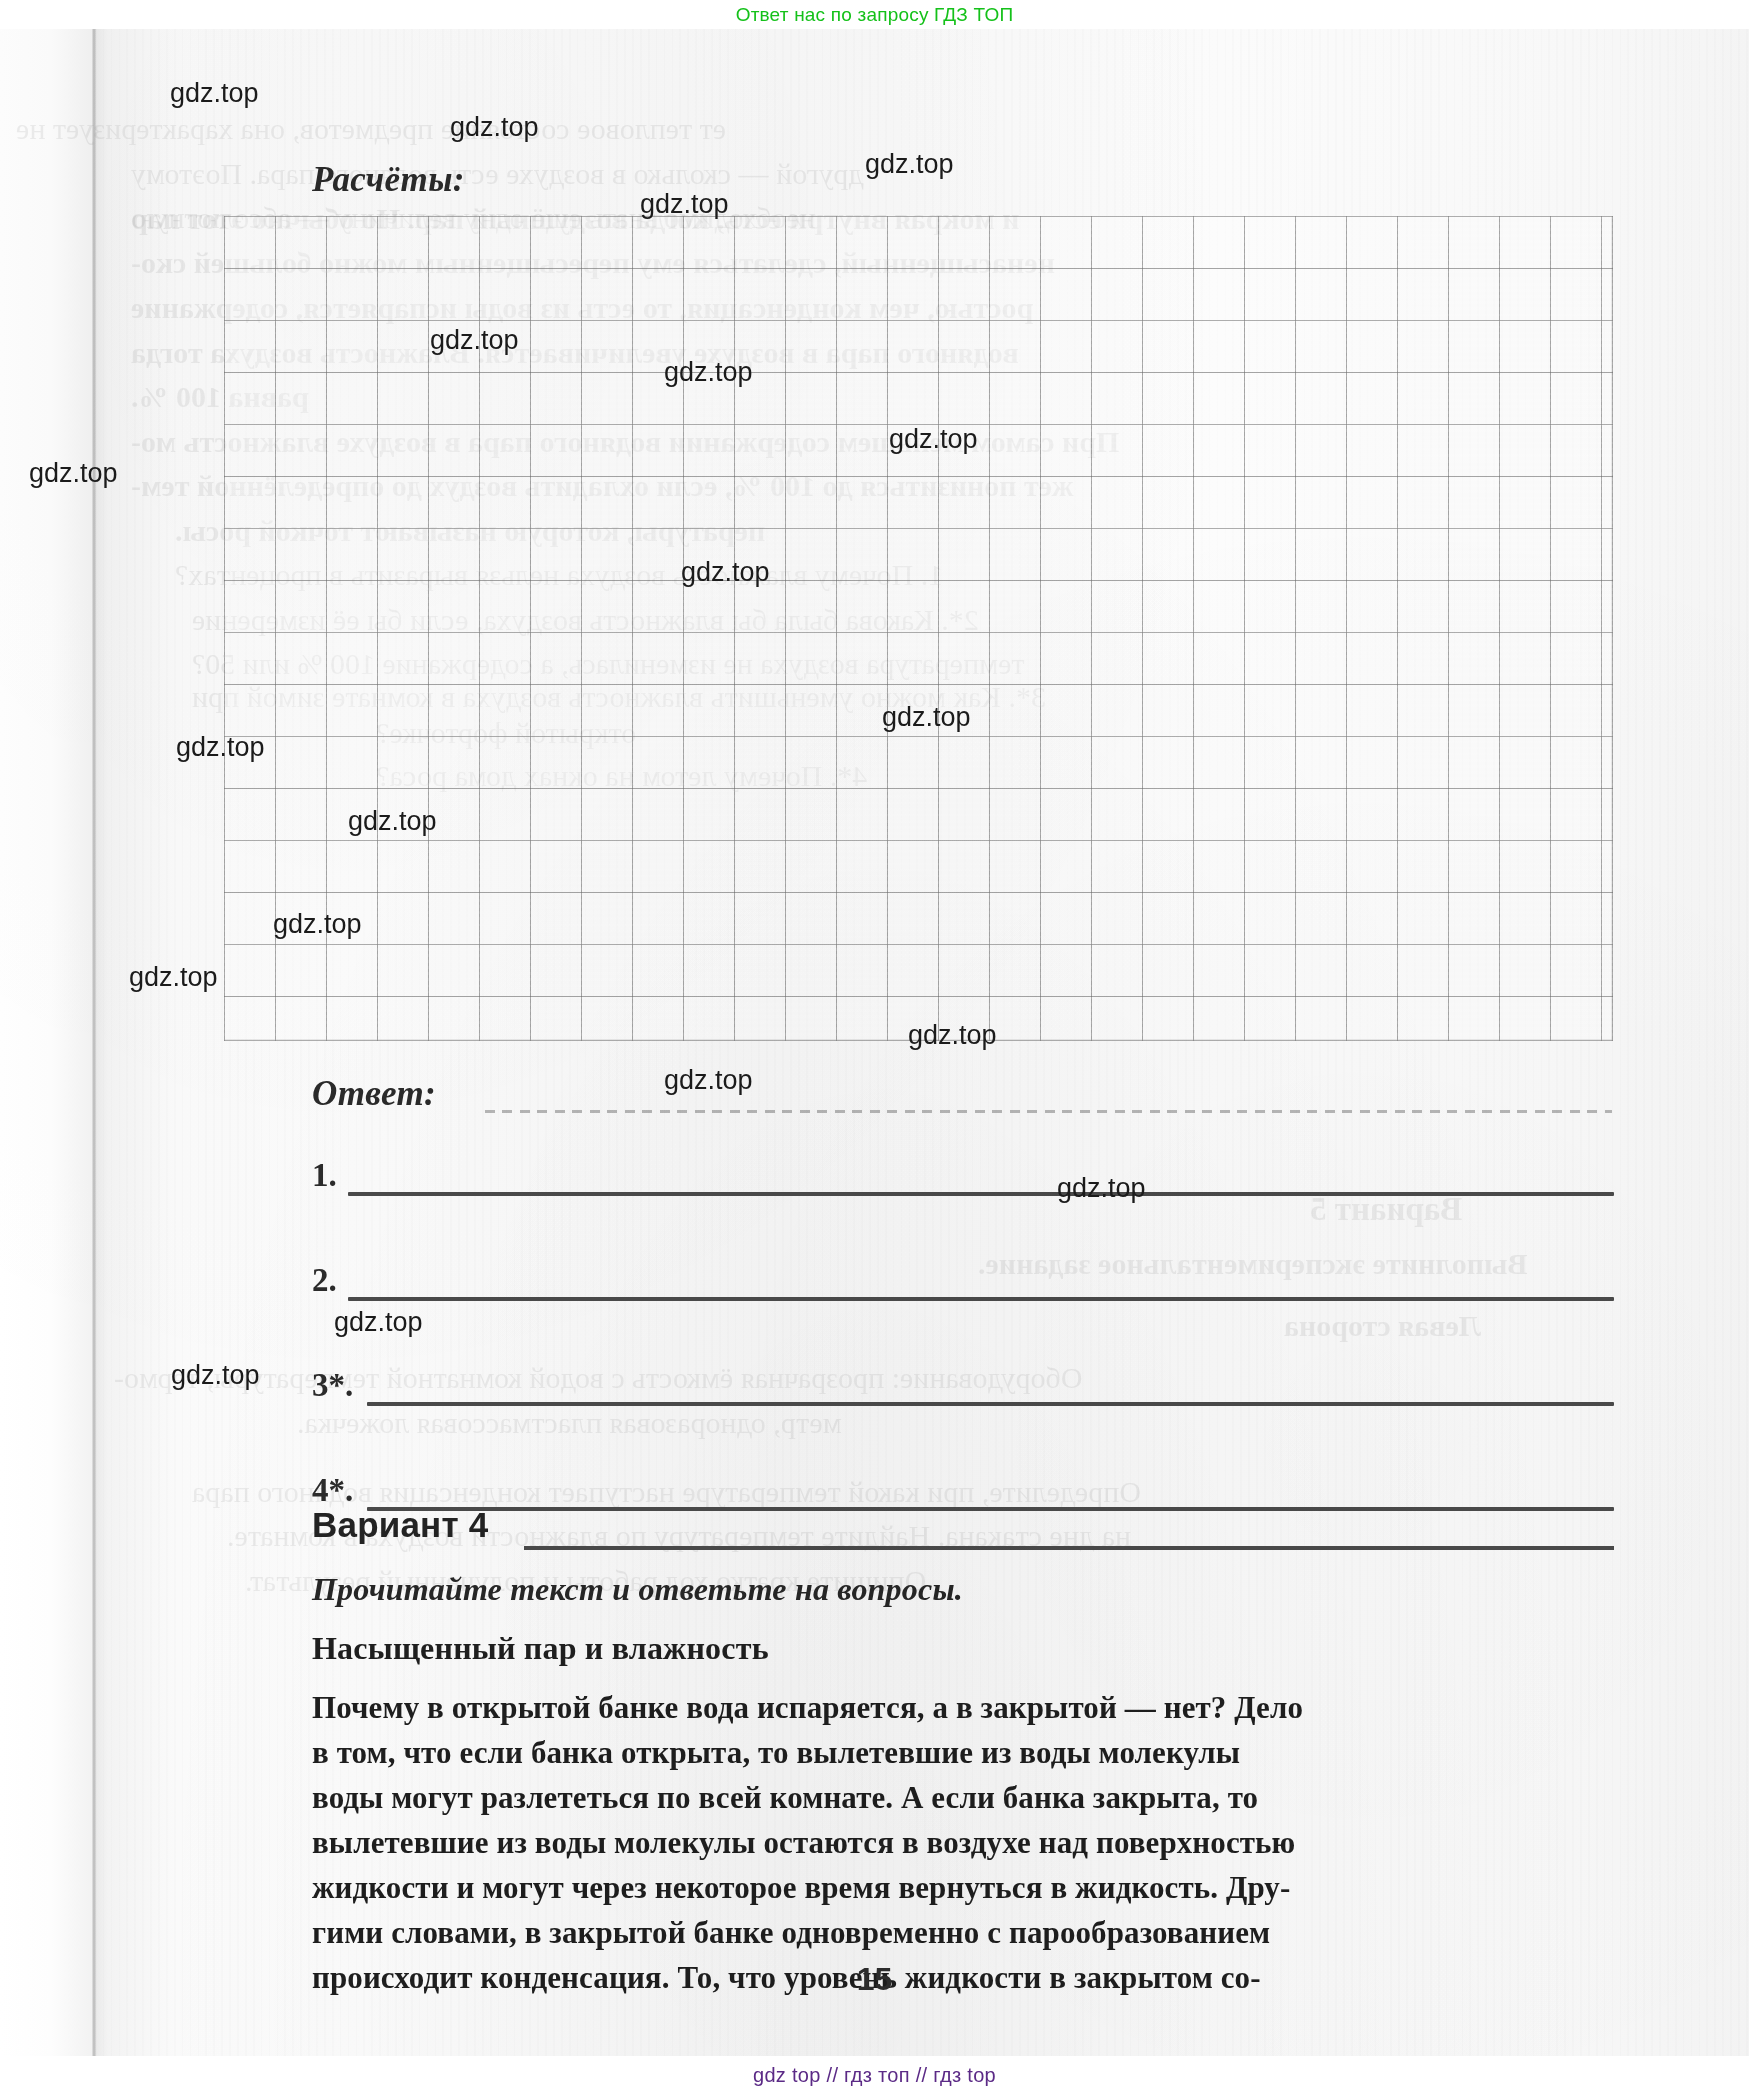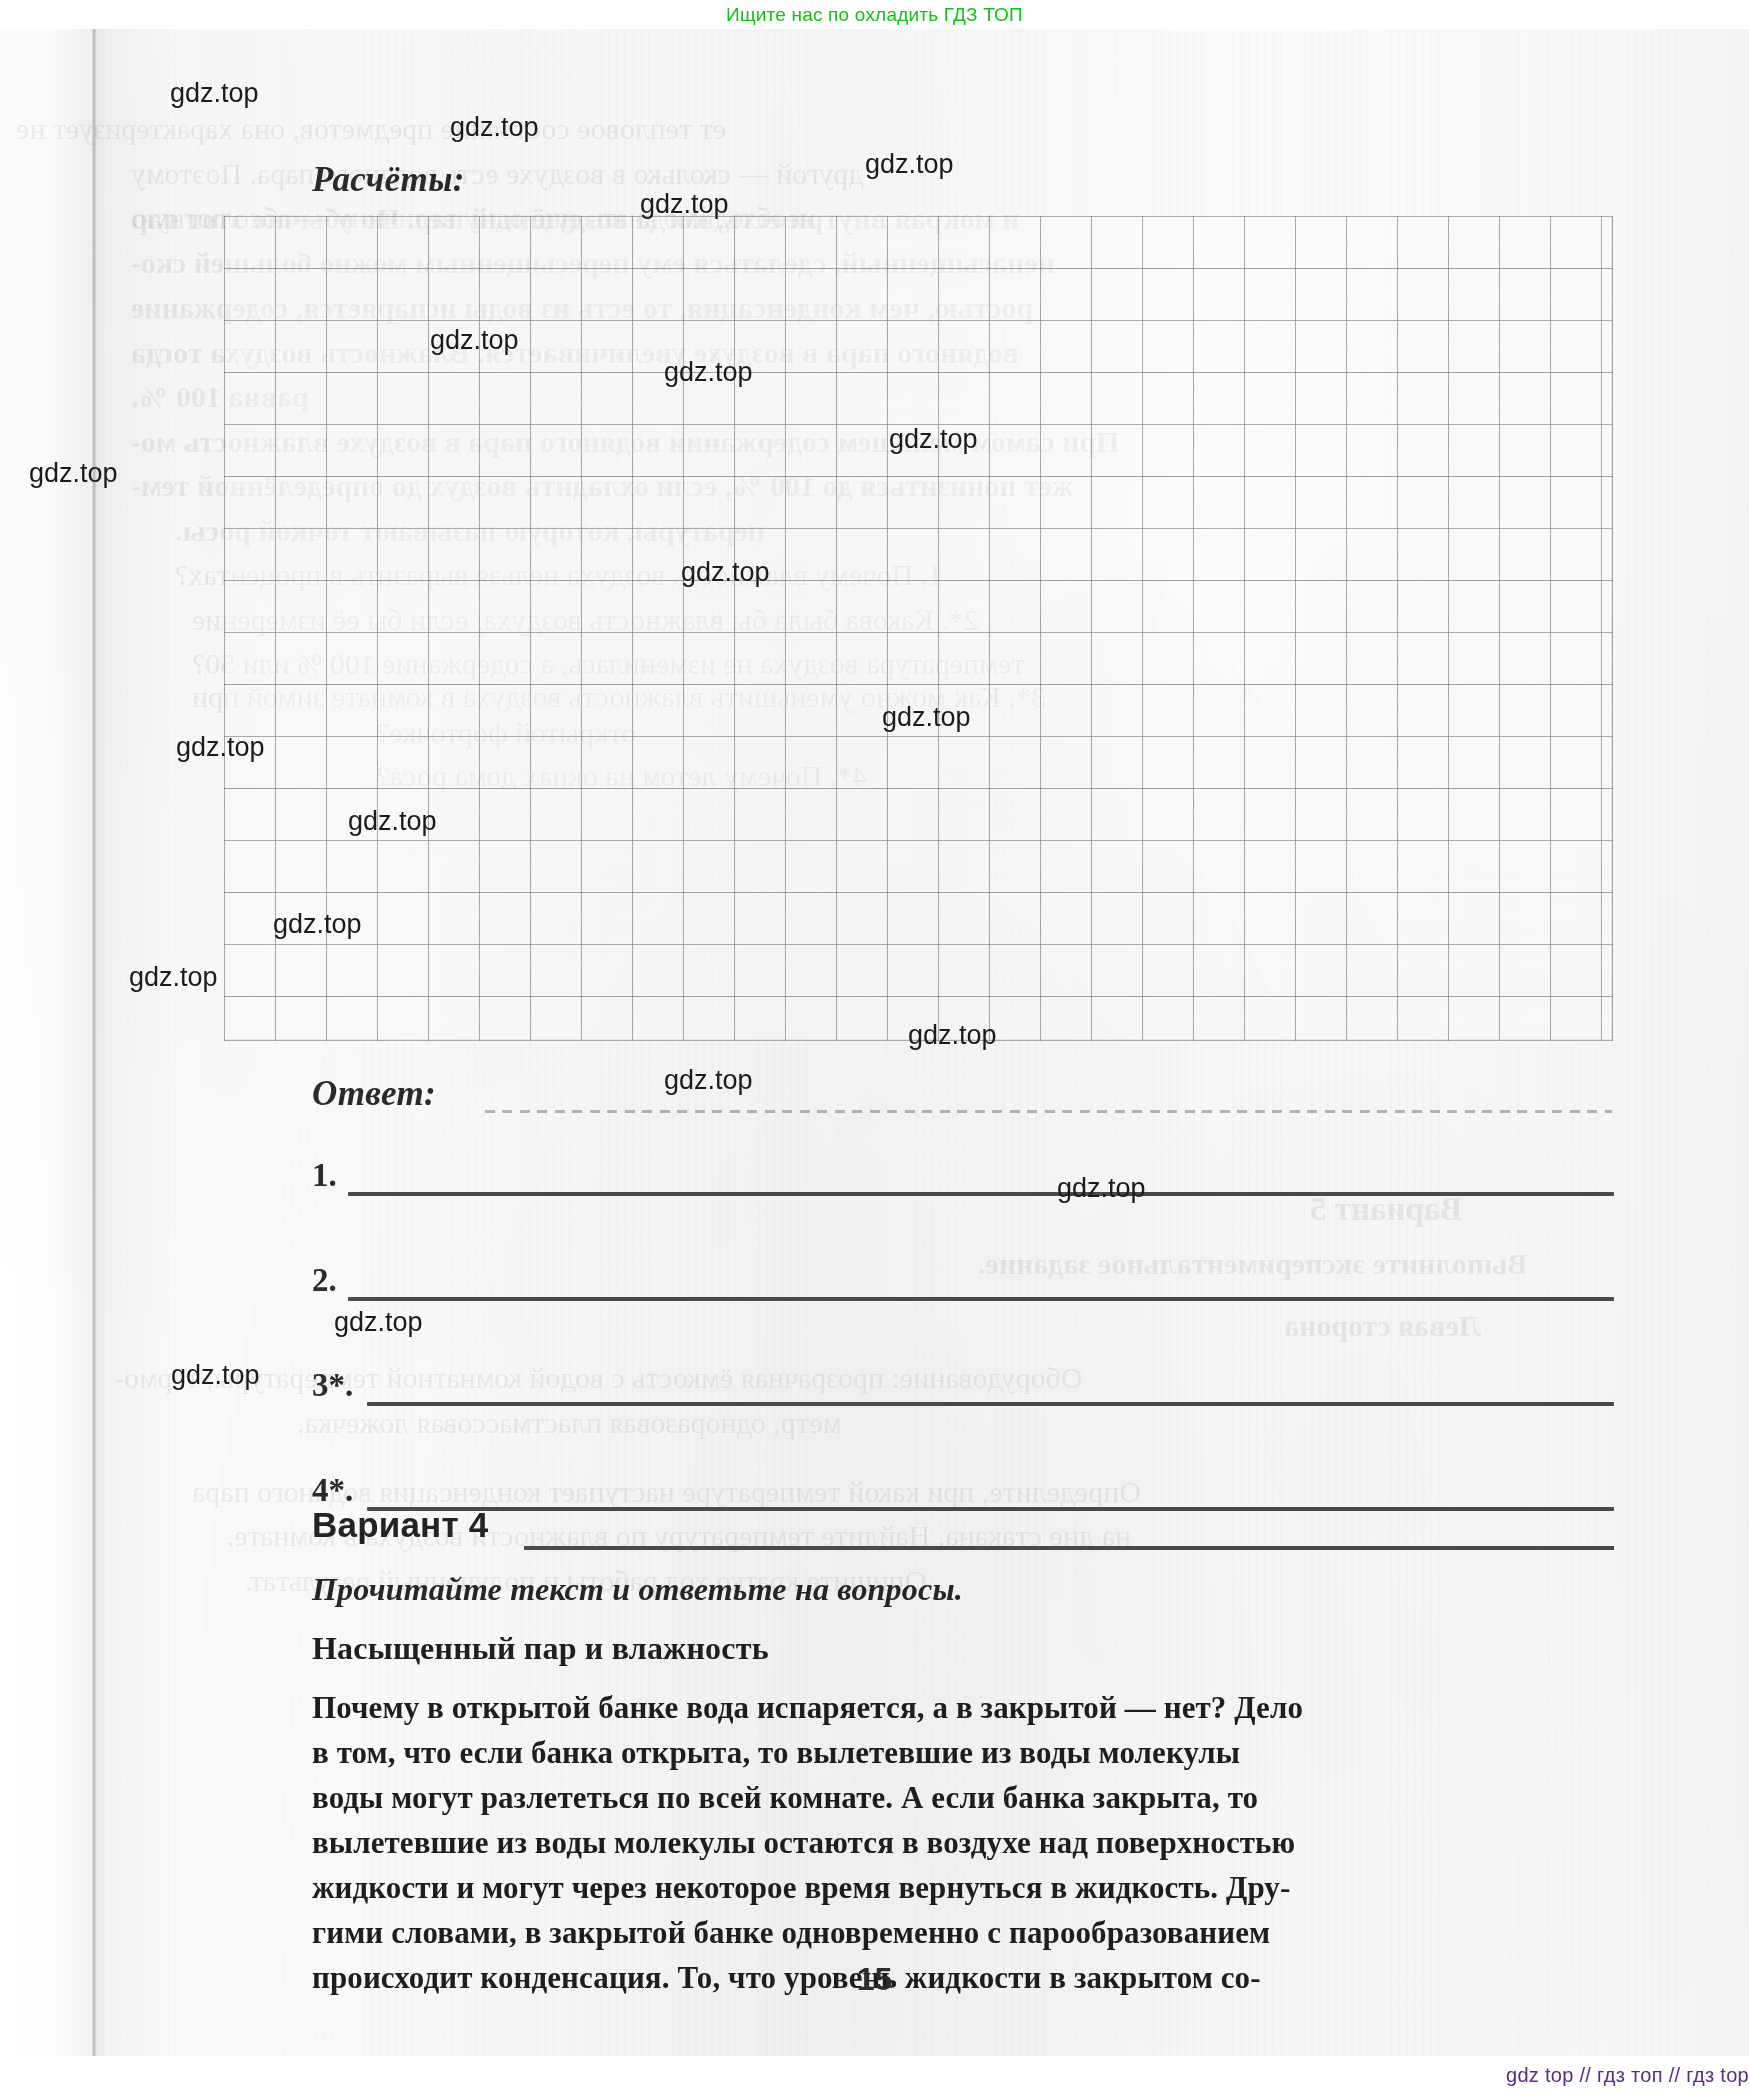--- a/index.html
+++ b/index.html
@@ -22,21 +22,21 @@
     font-size:19px;
     font-family:"Liberation Sans", sans-serif;
     letter-spacing:0.2px;
     white-space:nowrap;
   }
 
   
   .footer-bar{
     position:absolute;left:0;bottom:0;width:1749px;height:38px;
     background:#ffffff;
-    display:flex;align-items:center;justify-content:flex-end;
+    display:flex;align-items:center;justify-content:center;
   }
   .footer-text{
     color:#5b2a86;
     font-size:20px;
     font-family:"Liberation Sans", sans-serif;
     white-space:nowrap;
     letter-spacing:0.3px;
   }
 
   
@@ -202,21 +202,21 @@
     position:absolute;
     font-family:"Liberation Sans", sans-serif;
     font-size:27px;color:#1b1b1b;
     white-space:nowrap;pointer-events:none;user-select:none;
   }
 </style>
 </head>
 <body>
 
 <div class="promo-bar">
-  <span class="promo-text">Ищите нас по охладить ГДЗ ТОП</span>
+  <span class="promo-text">Ответ нас по запросу ГДЗ ТОП</span>
 </div>
 
 <div class="scan">
   <div class="gutter-soft"></div>
   <div class="gutter"></div>
 
   <div class="page">
 
     <div id="bleed-layer">
         <div class="bleed" style="left: 15.7px; top: 83px; font-size: 30px;">ет тепловое состояние предметов, она характеризует не</div>

